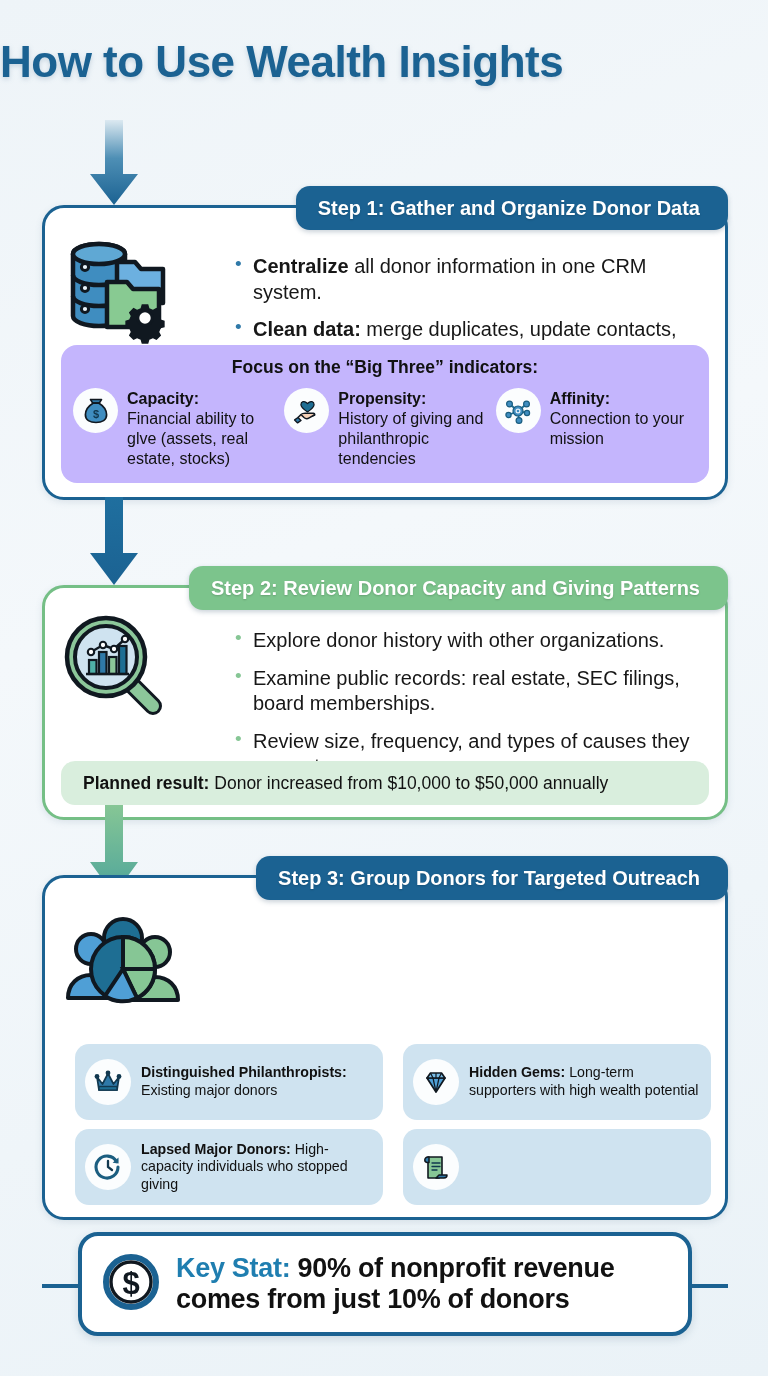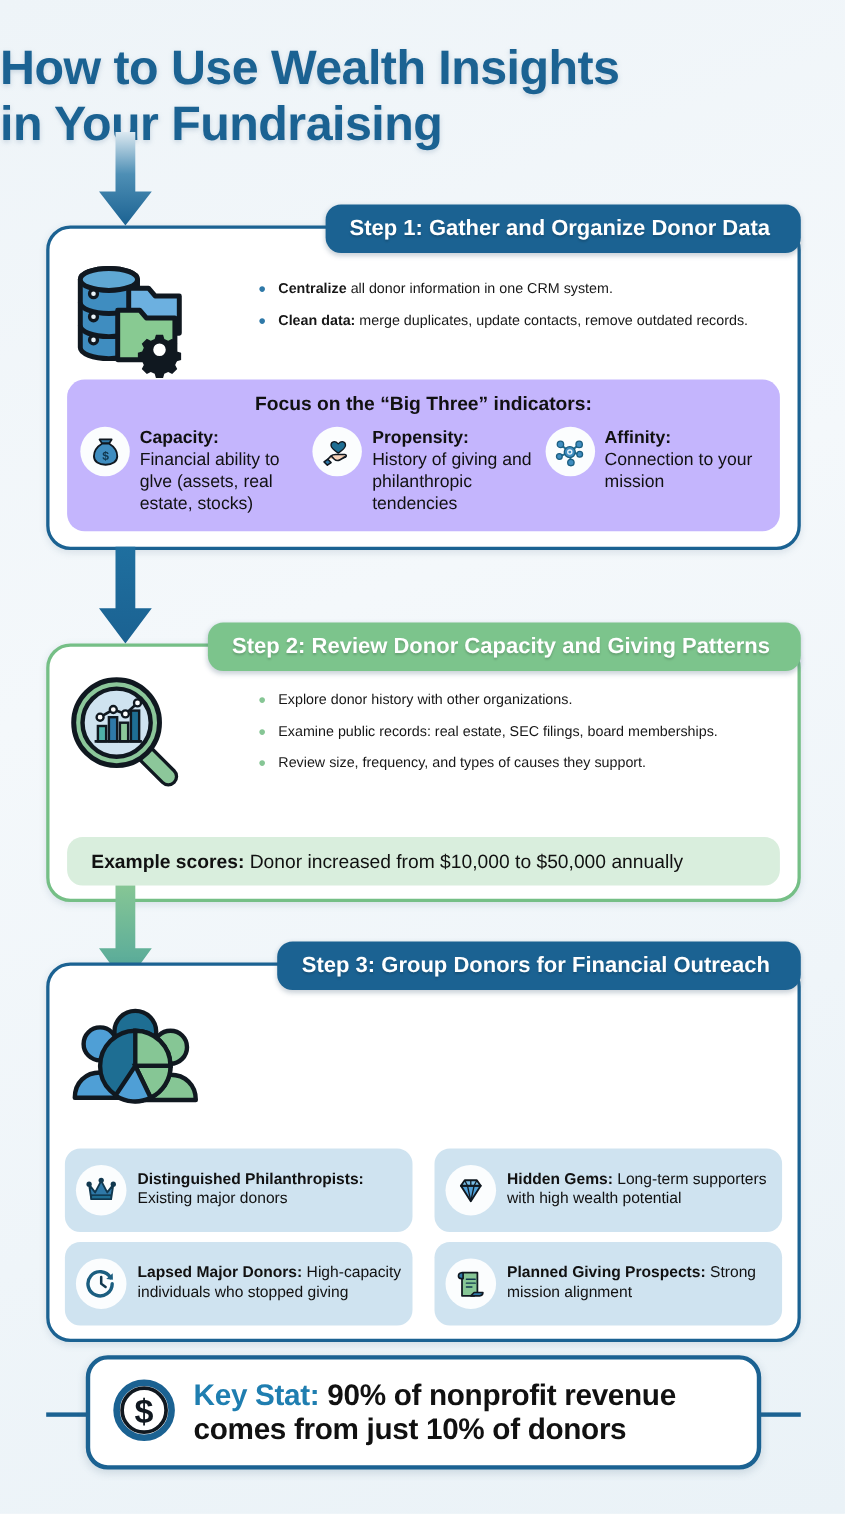--- a/index.html
+++ b/index.html
@@ -56,21 +56,21 @@
   .pill.blue span, .pill.green span { text-shadow: 0 1px 2px rgba(0,0,0,.18); }
 
   
   .body { position: relative; height: 100%; }
   .hero-icon { position: absolute; }
 
   .bullets { position: absolute; }
   .bullets li {
     list-style: none; position: relative;
     padding-left: 18px; margin-bottom: 12px;
-    font-size: 13px; line-height: 1.28; color: #171717;
+    font-size: 20px; line-height: 1.28; color: #171717;
   }
   .bullets li::before {
     content: "•"; position: absolute; left: 0; top: -1px;
     font-size: 19px; line-height: 1.2;
   }
   .bullets.b-blue li::before  { color: #2f79a8; }
   .bullets.b-green li::before { color: #86c695; }
   .bullets b { font-weight: bold; }
 
   
@@ -97,21 +97,21 @@
   .example {
     position: absolute; left: 16px; right: 16px; bottom: 12px;
     background: #d9eedd; border-radius: 14px;
     height: 44px; display: flex; align-items: center; padding-left: 22px;
     font-size: 17.5px; color: #111111;
   }
   .example b { font-weight: bold; }
 
   
   .segments {
-    position: absolute; left: 14px; right: 14px; bottom: 12px;
+    position: absolute; left: 30px; right: 14px; bottom: 12px;
     display: grid; grid-template-columns: 1fr 1fr;
     gap: 9px 20px;
   }
   .seg {
     background: #cfe3f0; border-radius: 14px;
     display: flex; align-items: center; gap: 10px;
     padding: 9px 10px; min-height: 76px;
   }
   .seg-circle {
     width: 46px; height: 46px; flex: 0 0 46px;
@@ -144,21 +144,20 @@
 
   svg { overflow: visible; }
 </style>
 </head>
 <body>
 
 <div class="page">
 
   <div class="title">
     <span>How to Use Wealth Insights</span>
-    <span class="l2">in Your Fundraising</span>
   </div>
 
   <div class="arrow arrow-top">
     <svg viewBox="0 0 56 85" height="85">
       <defs>
         <linearGradient id="gA" x1="0" y1="0" x2="0" y2="1">
           <stop offset="0%" stop-color="#dce9f1"></stop>
             <stop offset="45%" stop-color="#4e8fb5"></stop>
           <stop offset="100%" stop-color="#1b6292"></stop>
         </linearGradient>
@@ -311,40 +310,40 @@
         </svg>
       </div>
 
       <ul class="bullets b-green" style="left:190px; top:40px; right:26px;">
         <li><span>Explore donor history with other organizations.</span></li>
         <li><span>Examine public records: real estate, SEC filings, board memberships.</span></li>
         <li><span>Review size, frequency, and types of causes they support.</span></li>
       </ul>
 
       <div class="example">
-        <span><b>Example scores:</b><span> Donor increased from $10,000 to $50,000 annually</span></span>
+        <span><b>Planned result:</b><span> Donor increased from $10,000 to $50,000 annually</span></span>
       </div>
     </div>
   </div>
 
   <div class="arrow arrow-2-3">
     <svg viewBox="0 0 56 90" height="90">
       <defs>
         <linearGradient id="gC" x1="0" y1="0" x2="0" y2="1">
           <stop offset="0%" stop-color="#86c695"></stop>
             <stop offset="100%" stop-color="#4fa59b"></stop>
         </linearGradient>
       </defs>
       <path d="M19 0 H37 V57 H52 L28 90 L4 57 H19 Z" fill="url(#gC)"></path>
     </svg>
   </div>
 
   <div class="card blue step3">
     <div class="pill blue">
-      <span>Step 3: Group Donors for Financial Outreach</span>
+      <span>Step 3: Group Donors for Targeted Outreach</span>
     </div>
     <div class="body">
       <div class="hero-icon" style="left:18px; top:38px;">
         <svg width="120" height="105" viewBox="0 0 120 105">
           <g stroke="#101820" stroke-width="4" stroke-linejoin="round">
             <circle cx="28" cy="33" r="15" fill="#4f9fd6"></circle>
             <path d="M5 82 c0-14 10-23 23-23 s23 9 23 23 Z" fill="#4f9fd6"></path>
             <circle cx="92" cy="36" r="15" fill="#86c695"></circle>
             <path d="M69 84 c0-14 10-23 23-23 s23 9 23 23 Z" fill="#86c695"></path>
             <circle cx="60" cy="22" r="19" fill="#1e6e93"></circle>
@@ -419,24 +418,20 @@
               <path d="M7 5 h14 v18 l-3 3 H7 Z" fill="#86c695" stroke="#101820" stroke-width="1.6" stroke-linejoin="round"></path>
               <path d="M7 5 c-2.2 0 -3.2 1.4 -3.2 3 0 1.5 1 2.4 2.6 2.4 H8 V5 Z" fill="#2f79a8" stroke="#101820" stroke-width="1.5" stroke-linejoin="round"></path>
               <path d="M18 23 h8 c0 2 -1.4 3 -3 3 H15 Z" fill="#2f79a8" stroke="#101820" stroke-width="1.5" stroke-linejoin="round"></path>
               <g stroke="#11384f" stroke-width="1.3" stroke-linecap="round">
                 <line x1="11" y1="11" x2="19" y2="11"></line>
                   <line x1="11" y1="14.5" x2="19" y2="14.5"></line>
                 <line x1="11" y1="18" x2="16" y2="18"></line>
               </g>
             </svg>
           </div>
-          <div class="seg-text">
-            <span class="lbl">Planned Giving Prospects:</span>
-            <span>Strong mission alignment</span>
-          </div>
         </div>
 
       </div>
     </div>
   </div>
 
   <div class="keystat-rule rule-l"></div>
   <div class="keystat-rule rule-r"></div>
   <div class="keystat">
     <div>

